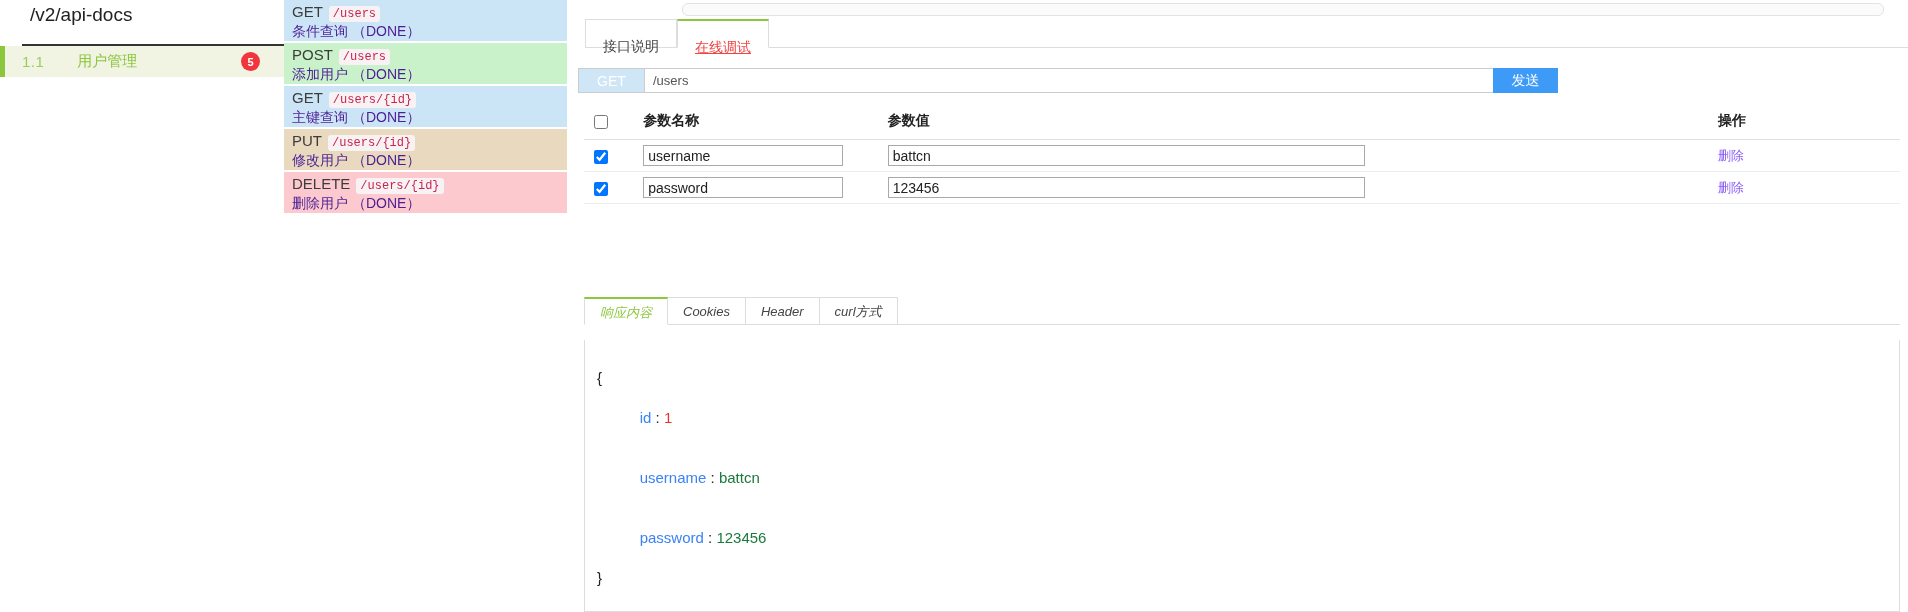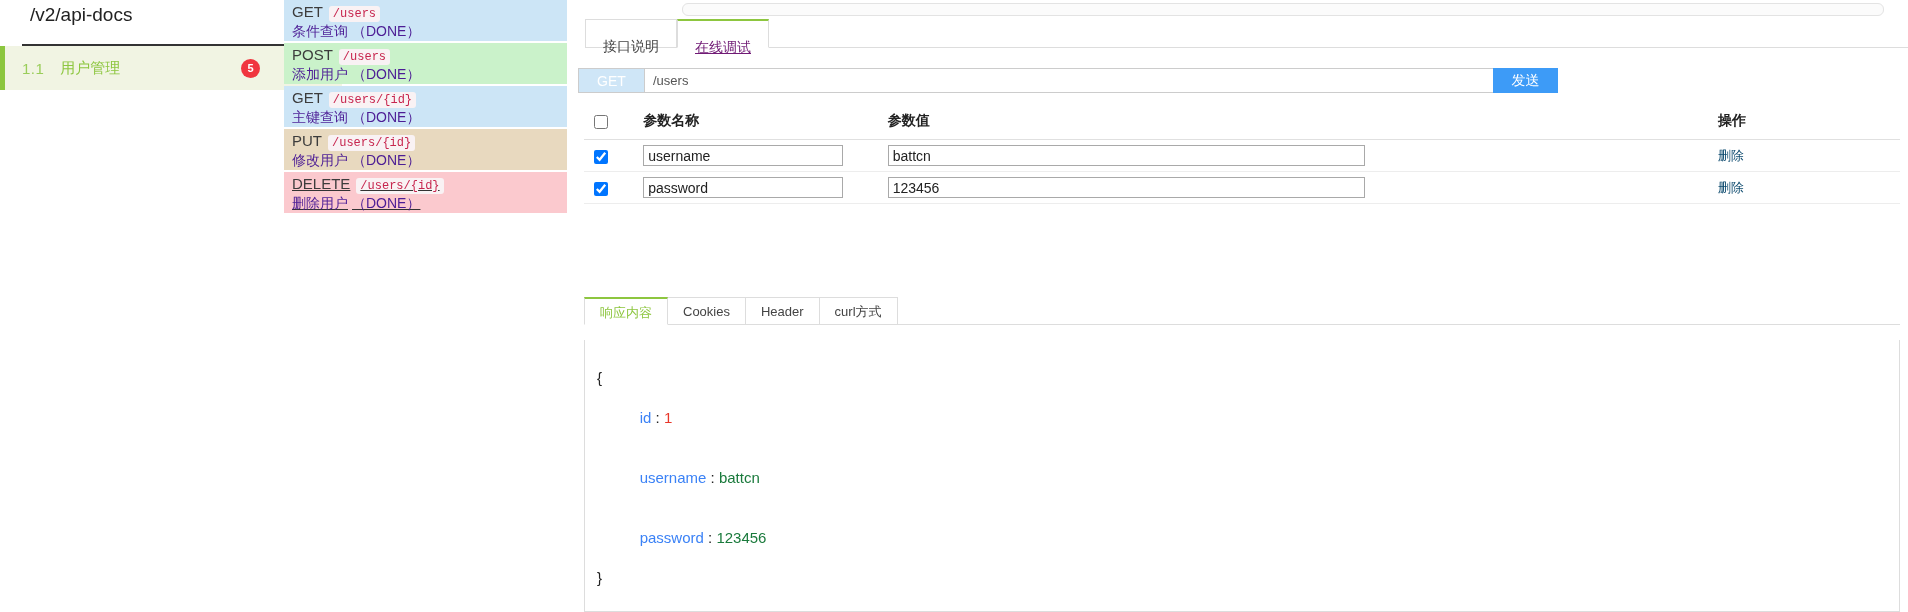--- a/index.html
+++ b/index.html
@@ -44,26 +44,27 @@
     font-size: 11px;
     color: #333;
     padding-right: 6px;
     transform: scaleX(1.4);
   }
 
   .menu-group {
     position: absolute;
     left: 0;
     width: 342px;
-    height: 44px;
+    height: 31px;
     background: #f1f4e3;
     border-left: 5px solid #8cc63e;
     box-sizing: border-box;
     display: flex;
     align-items: center;
+    gap: 17px;
   }
   .menu-group .mg-index {
     color: #9acd5a;
     font-size: 15px;
     margin-left: 17px;
     letter-spacing: .5px;
   }
   .menu-group .mg-label {
     color: #8dc63f;
     font-size: 15px;
@@ -121,21 +122,21 @@
   .api-item .line2 {
     font-size: 14px;
     color: #4c1d95;
     margin-top: 1px;
     white-space: nowrap;
   }
   .api-item .line2 .status { margin-left: 4px; }
   .api-item.m-get    { background: #cce5f6; }
   .api-item.m-post   { background: #caf2ca; }
   .api-item.m-put    { background: #e8d9bf; }
-  .api-item.m-delete { background: #fbc9ce; text-decoration: underline; }
+  .api-item.m-delete { background: #fbc9ce; }
 
   
   #right-panel {
     position: absolute;
     left: 578px; top: 0;
     width: 1330px;
     height: 612px;
     background: #fff;
   }
   #hscroll-track {
@@ -171,21 +172,21 @@
   .ttab.inactive {
     border: 1px solid #ddd;
     border-bottom: 1px solid #ddd;
     margin-bottom: -1px;
   }
   .ttab.active {
     border: 1px solid #ddd;
     border-top: 2px solid #8dc63f;
     border-bottom: 1px solid #fff;
     margin-bottom: -1px;
-    color: #701a75;
+    color: #ef4444;
     text-decoration: underline;
   }
 
   
   #url-bar {
     position: absolute;
     left: 578px; top: 68px;
     width: 980px; height: 25px;
     display: flex;
   }
@@ -261,21 +262,21 @@
     background: #fff;
   }
   .p-input.name  { width: 200px; }
   .p-input.value { width: 477px; }
   .chk {
     width: 14px; height: 14px;
     margin: 0;
     vertical-align: middle;
   }
   .del-link {
-    color: #0c4a6e;
+    color: #8b5cf6;
     font-size: 13px;
     text-decoration: none;
     cursor: pointer;
   }
 
   
   #resp-tabs {
     position: absolute;
     left: 584px; top: 296px;
     height: 29px;
@@ -287,20 +288,21 @@
   }
   .rtab {
     height: 28px;
     line-height: 28px;
     padding: 0 15px;
     font-size: 13px;
     box-sizing: border-box;
     background: #fff;
     color: #444;
     margin-bottom: -1px;
+    font-style: italic;
   }
   .rtab.inactive {
     border: 1px solid #ddd;
     border-left: none;
   }
   .rtab.first { border-left: 1px solid #ddd; }
   .rtab.active {
     border: 1px solid #ddd;
     border-top: 2px solid #8dc63f;
     border-bottom: 1px solid #fff;

